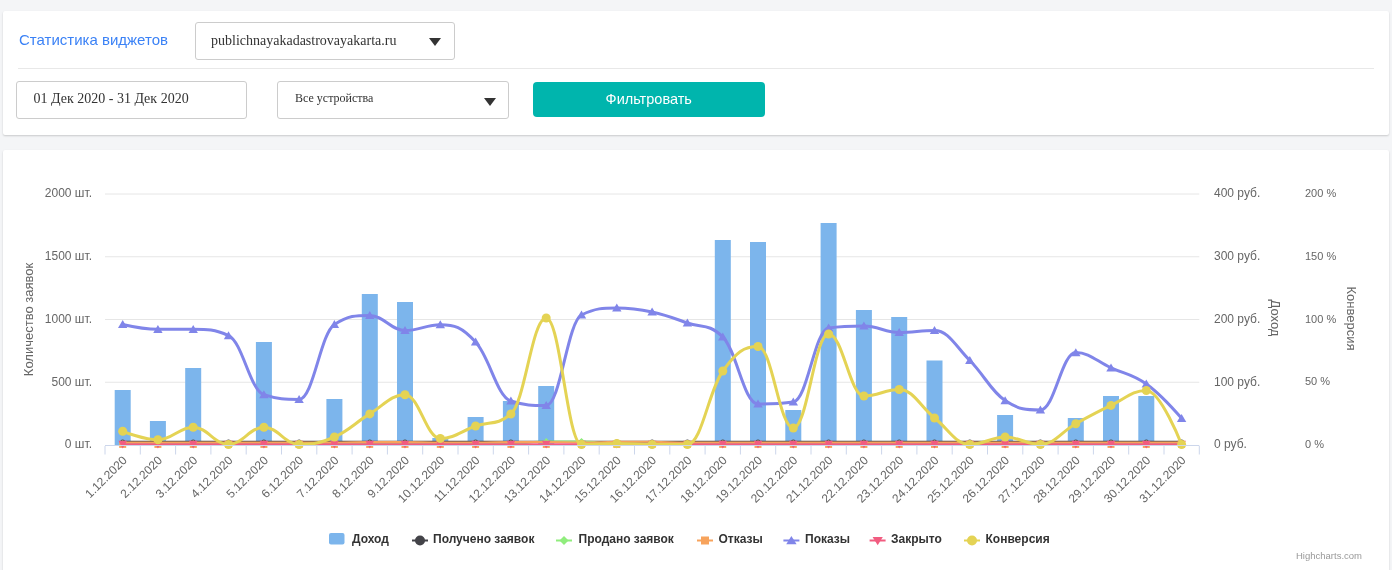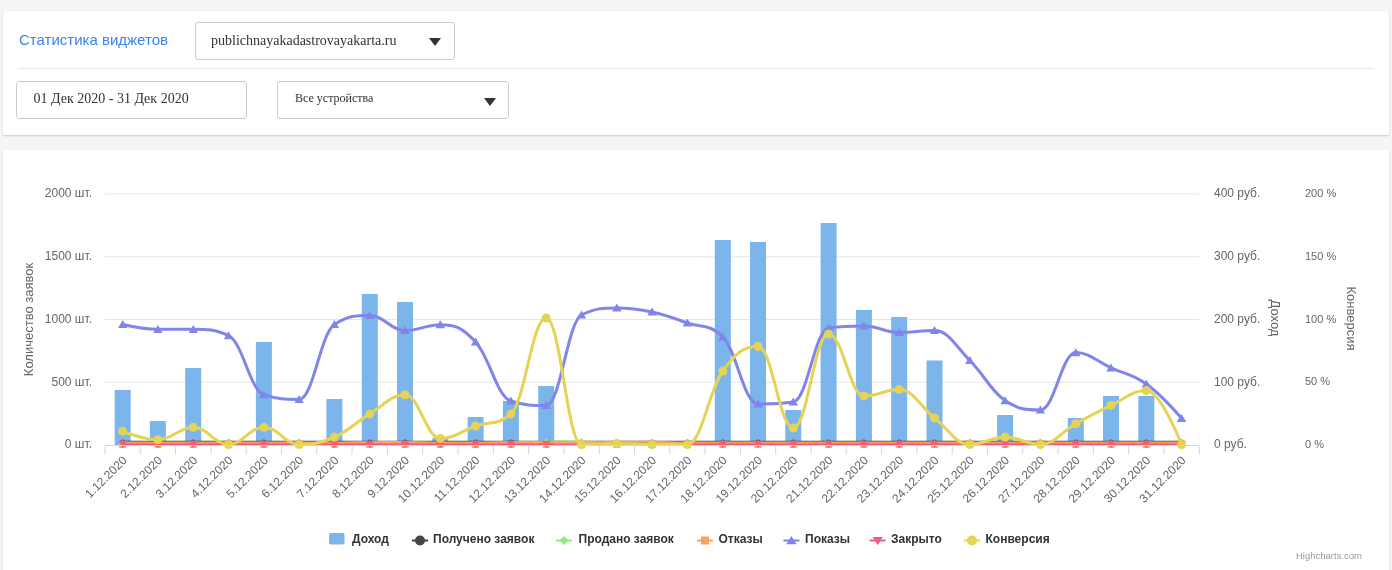--- a/index.html
+++ b/index.html
@@ -24,20 +24,21 @@
     <div class="arrow" style="left:232.5px;top:15.5px;"></div>
   </div>
   <div style="position:absolute;left:15px;top:56.5px;right:15px;height:1px;background:#e8e8e8;"></div>
   <div class="ctl" style="left:12.5px;top:70px;width:231.5px;height:38px;">
     <div style="position:absolute;left:17px;top:8.5px;font-size:14px;color:#333;text-align:center;">01 Дек 2020 - 31 Дек 2020</div>
   </div>
   <div class="ctl" style="left:274px;top:70px;width:232px;height:38px;">
     <div style="position:absolute;left:17px;top:8.5px;font-size:12px;color:#333;text-align:center;">Все устройства</div>
     <div class="arrow" style="left:205.5px;top:16px;"></div>
   </div>
+  <div style="position:absolute;left:530px;top:71px;width:231.5px;height:35px;background:#00b5ad;border-radius:4px;color:#fff;font-size:14.5px;text-align:center;line-height:35px;">Фильтровать</div>
 </div>
 <div class="card" id="card2"></div>
 <svg width="1392" height="420" viewBox="0 0 1392 420" style="position:absolute;left:0;top:150px;">
 <line x1="105" y1="44.00" x2="1199.3" y2="44.00" stroke="#e6e6e6" stroke-width="1"></line>
 <line x1="105" y1="106.75" x2="1199.3" y2="106.75" stroke="#e6e6e6" stroke-width="1"></line>
 <line x1="105" y1="169.50" x2="1199.3" y2="169.50" stroke="#e6e6e6" stroke-width="1"></line>
 <line x1="105" y1="232.25" x2="1199.3" y2="232.25" stroke="#e6e6e6" stroke-width="1"></line>
 <rect x="114.7" y="240.0" width="16" height="55.0" fill="#7cb5ec"></rect>
 <rect x="149.9" y="271.0" width="16" height="24.0" fill="#7cb5ec"></rect>
 <rect x="185.2" y="218.0" width="16" height="77.0" fill="#7cb5ec"></rect>

